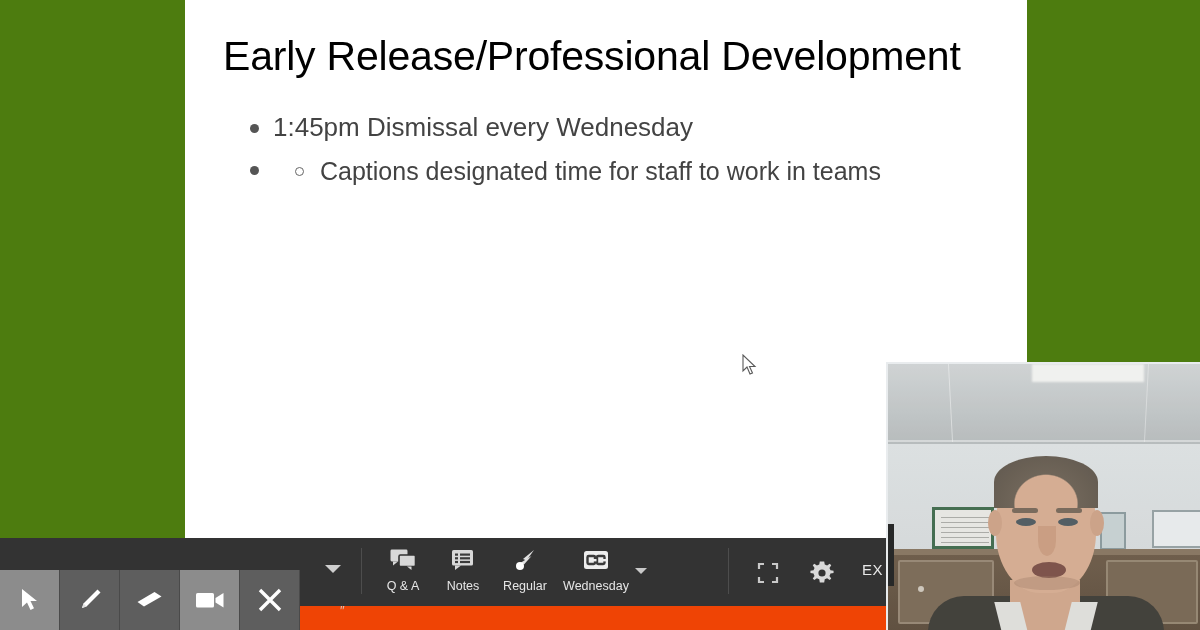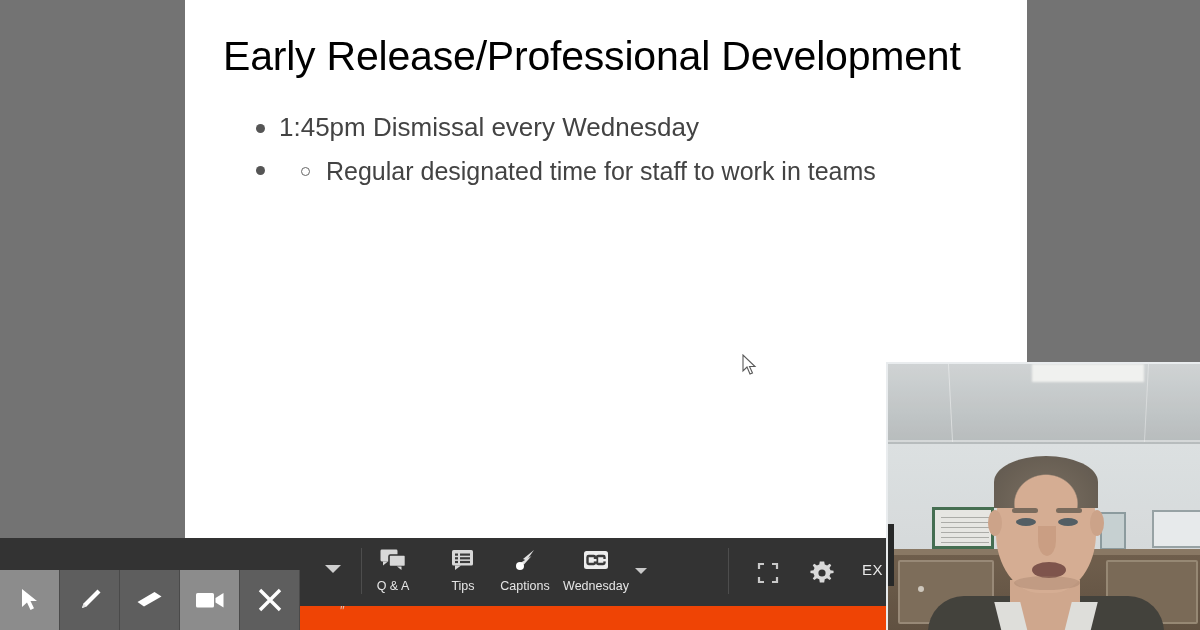--- a/index.html
+++ b/index.html
@@ -5,21 +5,21 @@
   * { box-sizing: border-box; margin: 0; padding: 0; }
   html, body {
     width: 1200px; height: 630px;
     background: #000;
     font-family: "Liberation Sans", sans-serif;
     overflow: hidden;
   }
   #app {
     position: relative;
     width: 1200px; height: 630px;
-    background: #737373;
+    background: #4d7c0f;
   }
 
   
   .slide {
     position: absolute;
     left: 185px; top: 0px;
     width: 842px; height: 538px;
     background: #ffffff;
     overflow: hidden;
   }
@@ -29,21 +29,21 @@
     width: 790px;
     font-size: 41px;
     line-height: 1.12;
     color: #000000;
     font-weight: 400;
     letter-spacing: -0.2px;
     white-space: nowrap;
   }
   .slide-body {
     position: absolute;
-    left: 44px; top: 106px;
+    left: 38px; top: 106px;
     width: 790px;
     color: #434343;
   }
   ul.lv1 { list-style: none; }
   li.b1 {
     position: relative;
     padding-left: 50px;
     font-size: 26px;
     line-height: 42px;
     color: #434343;
@@ -387,39 +387,39 @@
         <li class="b1">
           <span class="bullet1"></span>
           <span>1:45pm Dismissal every Wednesday</span>
         </li>
         <li class="b1">
           <span class="bullet1"></span>
         </li>
         <ul class="lv2">
           <li class="b2">
             <span class="bullet2"></span>
-            <span>Regular designated time for staff to work in teams</span>
+            <span>Captions designated time for staff to work in teams</span>
           </li>
         </ul>
       </ul>
     </div>
 
     <svg class="cursor" viewBox="0 0 16 22">
       <path d="M1 1 L1 17 L5 13 L8 20 L10.5 19 L7.5 12.5 L13 12.5 Z" fill="#ffffff" stroke="#5a5a5a" stroke-width="1.1"></path>
     </svg>
   </div>
 
   <div class="toolbar">
     <div class="tb-divider" style="left:361px"></div>
     <div class="tb-divider" style="left:728px"></div>
   </div>
 
   <div class="tb-caret-left"></div>
 
-  <div class="tb-item" style="left:355px">
+  <div class="tb-item" style="left:365px">
     <div class="tb-icon">
       <svg width="26" height="22" viewBox="0 0 26 22">
         <rect x="0.5" y="0.5" width="17" height="12" rx="1.4" fill="#d8d8d8"></rect>
         <path d="M3 12.5 L3 16.5 L8 12.5 Z" fill="#d8d8d8"></path>
         <rect x="9" y="6" width="16.5" height="11.5" rx="1.4" fill="#d8d8d8" stroke="#333" stroke-width="1.6"></rect>
         <path d="M21.5 17.5 L21.5 21 L17 17.5 Z" fill="#d8d8d8"></path>
       </svg>
     </div>
     <div class="tb-label">Q &amp; A</div>
   </div>
@@ -430,32 +430,32 @@
         <rect x="1" y="1" width="21" height="15.5" rx="1.6" fill="#d8d8d8"></rect>
         <path d="M4 16.5 L4 21 L10 16.5 Z" fill="#d8d8d8"></path>
         <rect x="4" y="4.5" width="3" height="2.2" fill="#3a3a3a"></rect>
         <rect x="9" y="4.5" width="10" height="2.2" fill="#3a3a3a"></rect>
         <rect x="4" y="8.2" width="3" height="2.2" fill="#3a3a3a"></rect>
         <rect x="9" y="8.2" width="10" height="2.2" fill="#3a3a3a"></rect>
         <rect x="4" y="11.9" width="3" height="2.2" fill="#3a3a3a"></rect>
         <rect x="9" y="11.9" width="10" height="2.2" fill="#3a3a3a"></rect>
       </svg>
     </div>
-    <div class="tb-label">Tips</div>
+    <div class="tb-label">Notes</div>
   </div>
 
   <div class="tb-item" style="left:487px">
     <div class="tb-icon">
       <svg width="24" height="24" viewBox="0 0 24 24">
         <path d="M21 2 L10 11 L13.5 12.5 Z" fill="#e2e2e2"></path>
         <path d="M18.5 8 L8 14.5 L11 16.5 Z" fill="#e2e2e2"></path>
         <circle cx="7" cy="18" r="4" fill="#ffffff"></circle>
       </svg>
     </div>
-    <div class="tb-label">Captions</div>
+    <div class="tb-label">Regular</div>
   </div>
 
   <div class="tb-item" style="left:558px">
     <div class="tb-icon">
       <svg width="26" height="20" viewBox="0 0 26 20">
         <rect x="1" y="1" width="24" height="18" rx="2.5" fill="#ededed"></rect>
         <rect x="4.5" y="6" width="7.5" height="8" rx="1.2" fill="none" stroke="#3a3a3a" stroke-width="2.4"></rect>
         <rect x="14" y="6" width="7.5" height="8" rx="1.2" fill="none" stroke="#3a3a3a" stroke-width="2.4"></rect>
         <rect x="8.5" y="9" width="5" height="2.4" fill="#ededed"></rect>
         <rect x="18" y="9" width="5" height="2.4" fill="#ededed"></rect>

